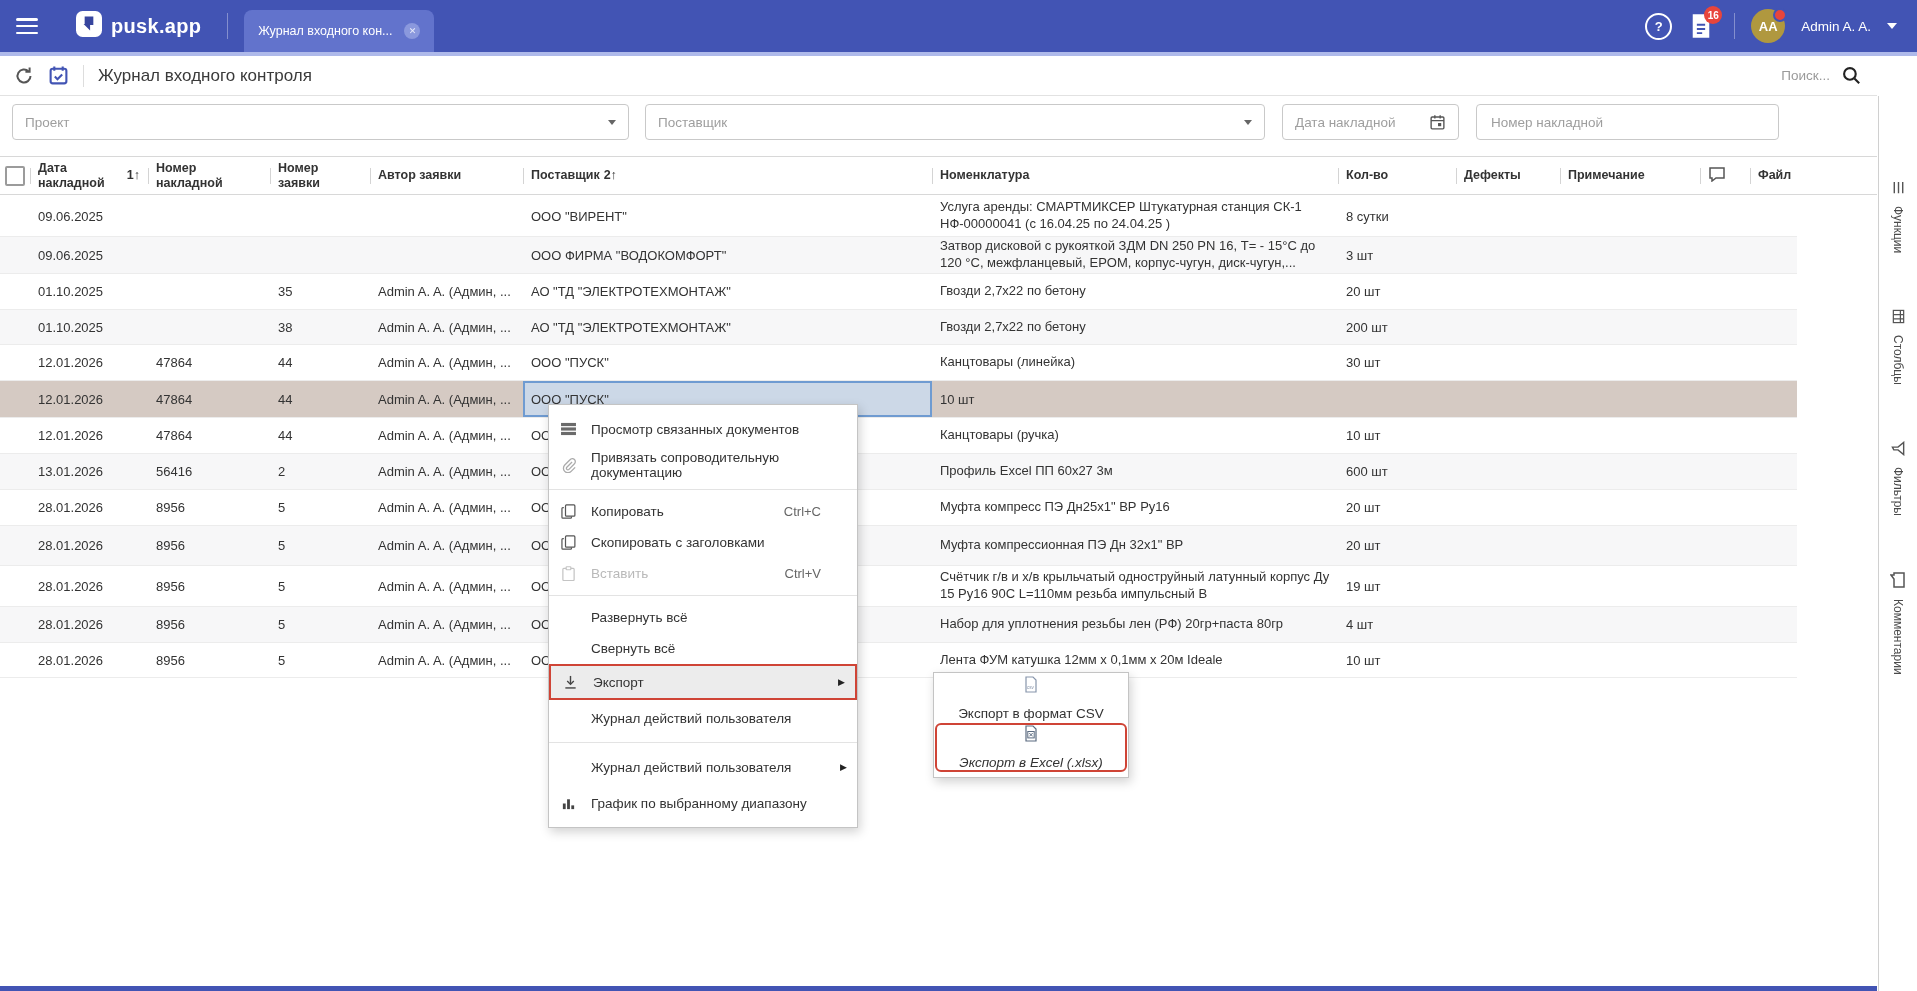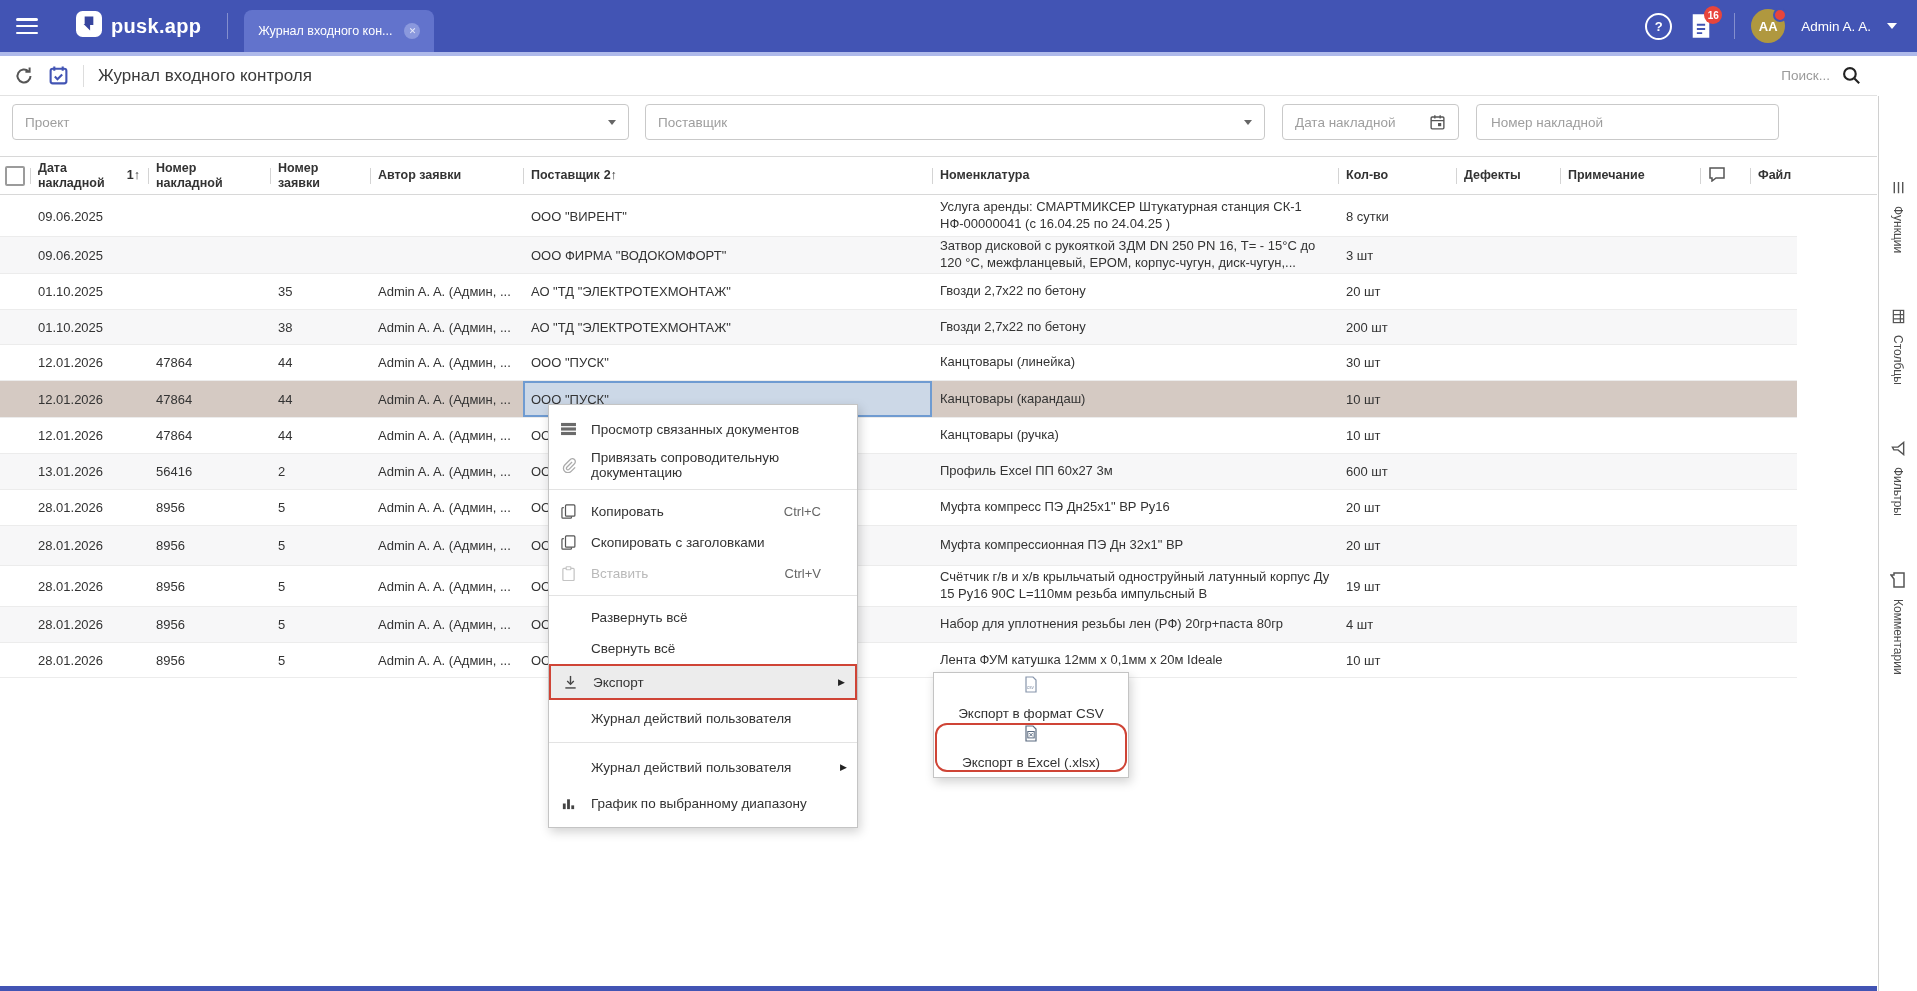--- a/index.html
+++ b/index.html
@@ -86,21 +86,21 @@
   .ctx-item .sub{font-size:9px;color:#222;}
   .ctx-item.tall{min-height:36px;}
   .ctx-item.disabled{color:#b9b9b9;}
   .ctx-item.hl{min-height:36px;background:#ececec;border:2px solid #cf4436;}
   .ctx-div{height:1px;background:#e3e3e3;margin:6px 0;}
   
   .sub-menu{position:absolute;left:933px;top:672px;width:196px;background:#fff;border:1px solid #c4c4c4;
         box-shadow:2px 4px 10px rgba(0,0,0,.18);padding:3px 0;box-sizing:border-box;z-index:60;}
   .sub-item{display:flex;align-items:center;gap:10px;min-height:30px;padding:0 16px;font-size:13.5px;
             color:#333;cursor:pointer;box-sizing:border-box;flex-direction:column;}
-  .sub-item.hl{border:2px solid #cf4436;border-radius:12px;margin:2px 1px;}
+  .sub-item.hl{border:2px solid #cf4436;border-radius:6px;margin:2px 1px;font-style:italic;}
   
   .bottom-bar{position:absolute;left:0;bottom:0;width:1877px;height:5px;background:#4254b4;}
 </style>
 </head>
 <body>
 
 <header class="topbar">
   <div class="hamb">
       <span></span>
       <span></span>
@@ -303,21 +303,20 @@
       <div class="tcell"></div>
       <div class="tcell"></div>
     </div>
     <div class="trow sel" style="height: 36px;">
       <div class="tcell"></div>
       <div class="tcell">12.01.2026</div>
       <div class="tcell">47864</div>
       <div class="tcell">44</div>
       <div class="tcell">Admin A. A. (Админ, ...</div>
       <div class="tcell cellsel">ООО "ПУСК"</div>
-      <div class="tcell wrap">Канцтовары (карандаш)</div>
       <div class="tcell">10 шт</div>
       <div class="tcell"></div>
       <div class="tcell"></div>
       <div class="tcell"></div>
       <div class="tcell"></div>
     </div>
     <div class="trow" style="height: 35px;">
       <div class="tcell"></div>
       <div class="tcell">12.01.2026</div>
       <div class="tcell">47864</div>

